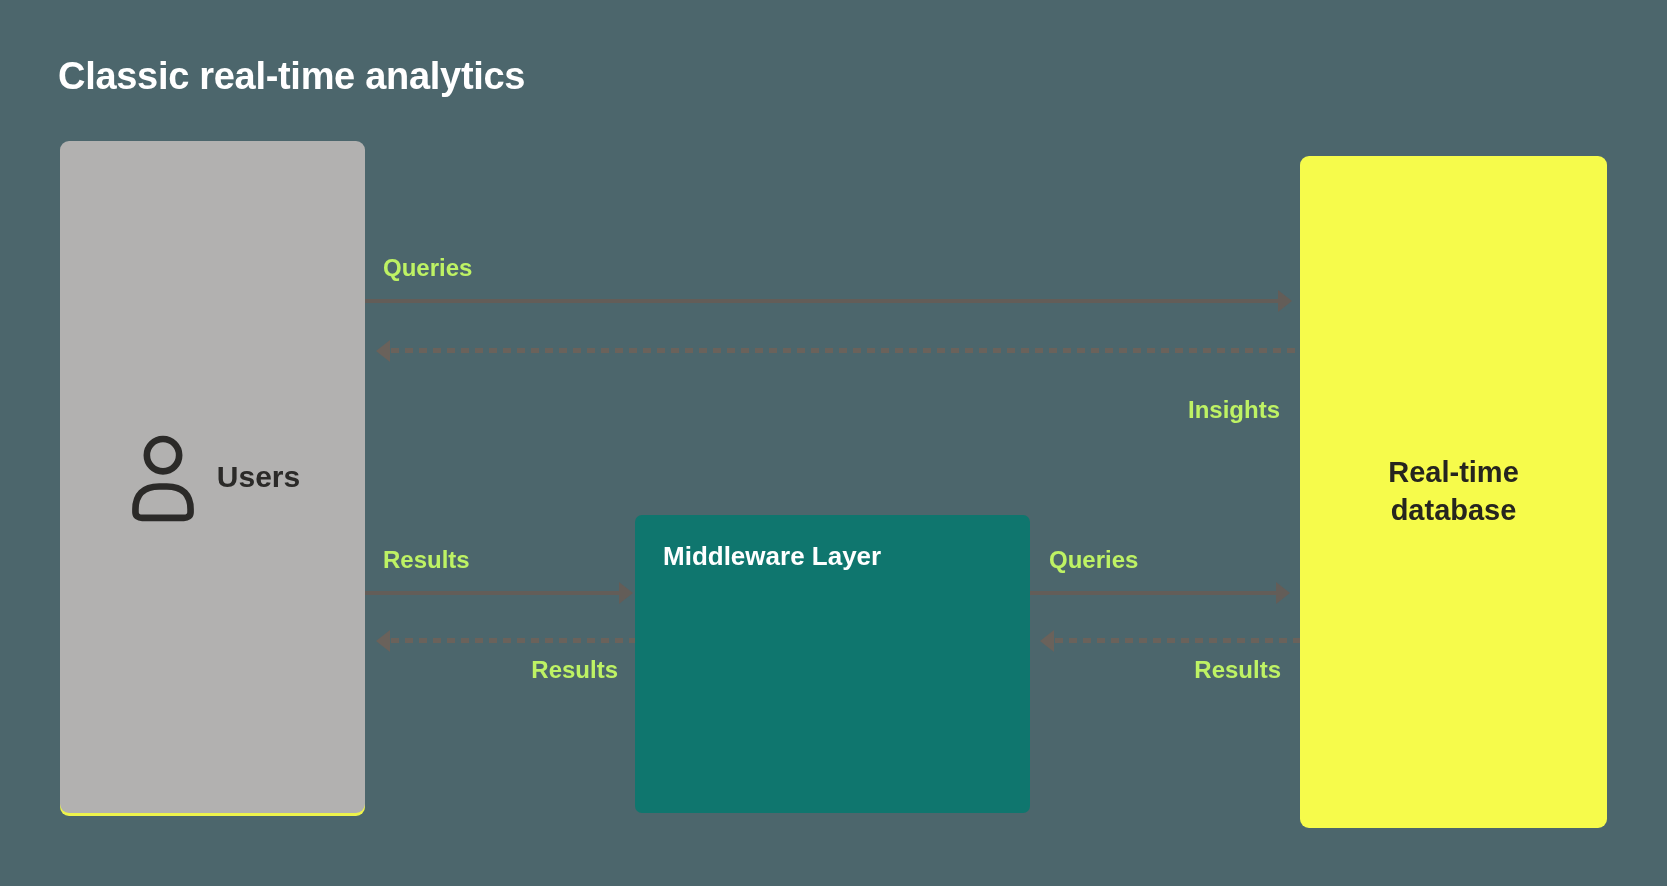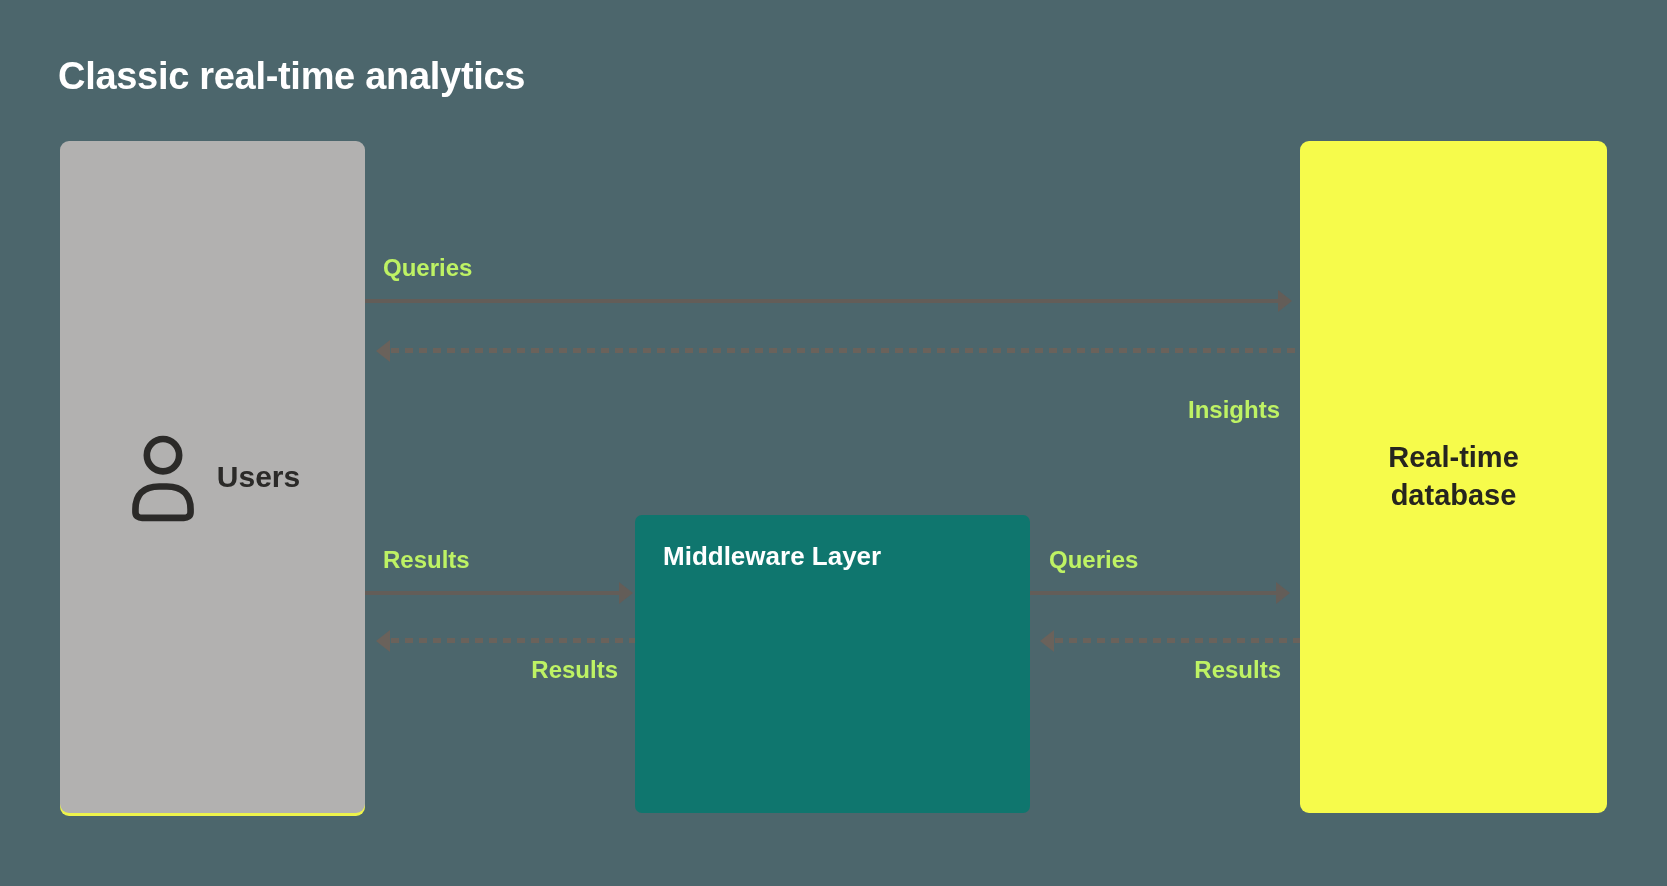--- a/index.html
+++ b/index.html
@@ -46,21 +46,21 @@
     width: 395px; height: 298px;
     background: #0f766e;
     border-radius: 7px;
     padding: 26px 28px;
   }
   .card-middleware .node-label {
     font-size: 26px; font-weight: 700; color: #ffffff;
   }
 
   .card-database {
-    left: 1300px; top: 141px;
+    left: 1300px; top: 156px;
     width: 307px; height: 672px;
     background: #f6fb4b;
     display: flex; align-items: center; justify-content: center;
   }
   .card-database .node-label {
     font-size: 29px; font-weight: 700; color: #26251f;
     text-align: center; line-height: 1.3;
     width: 200px;
   }
 

